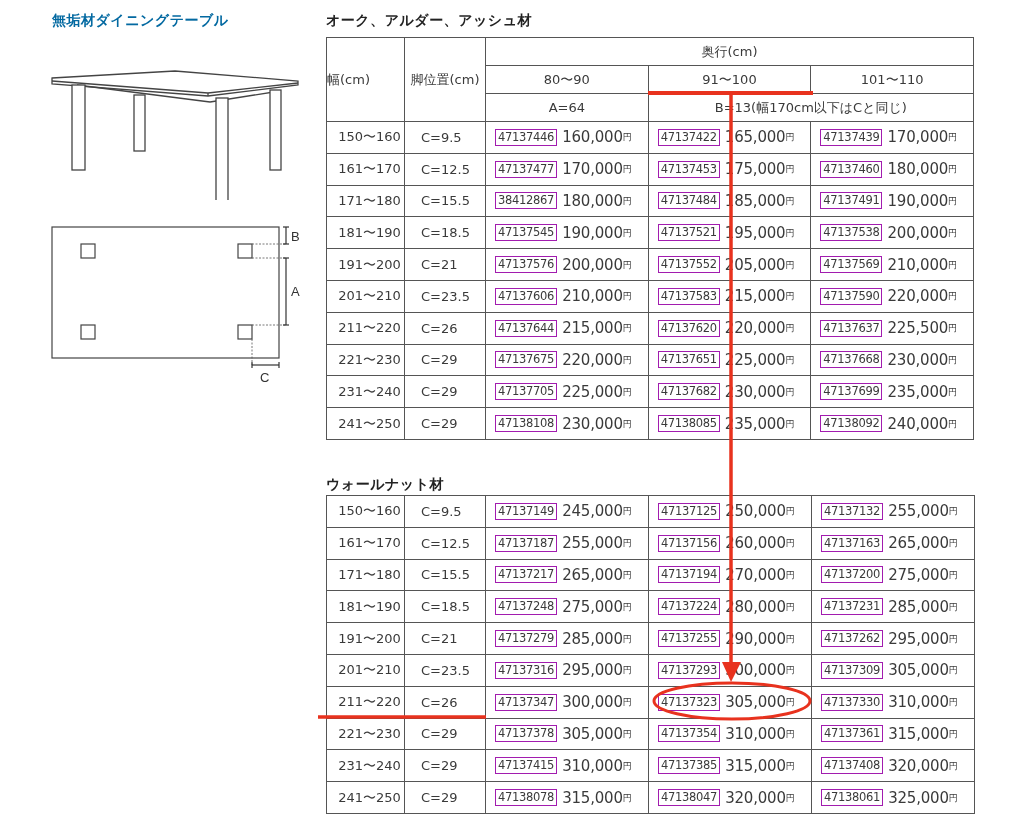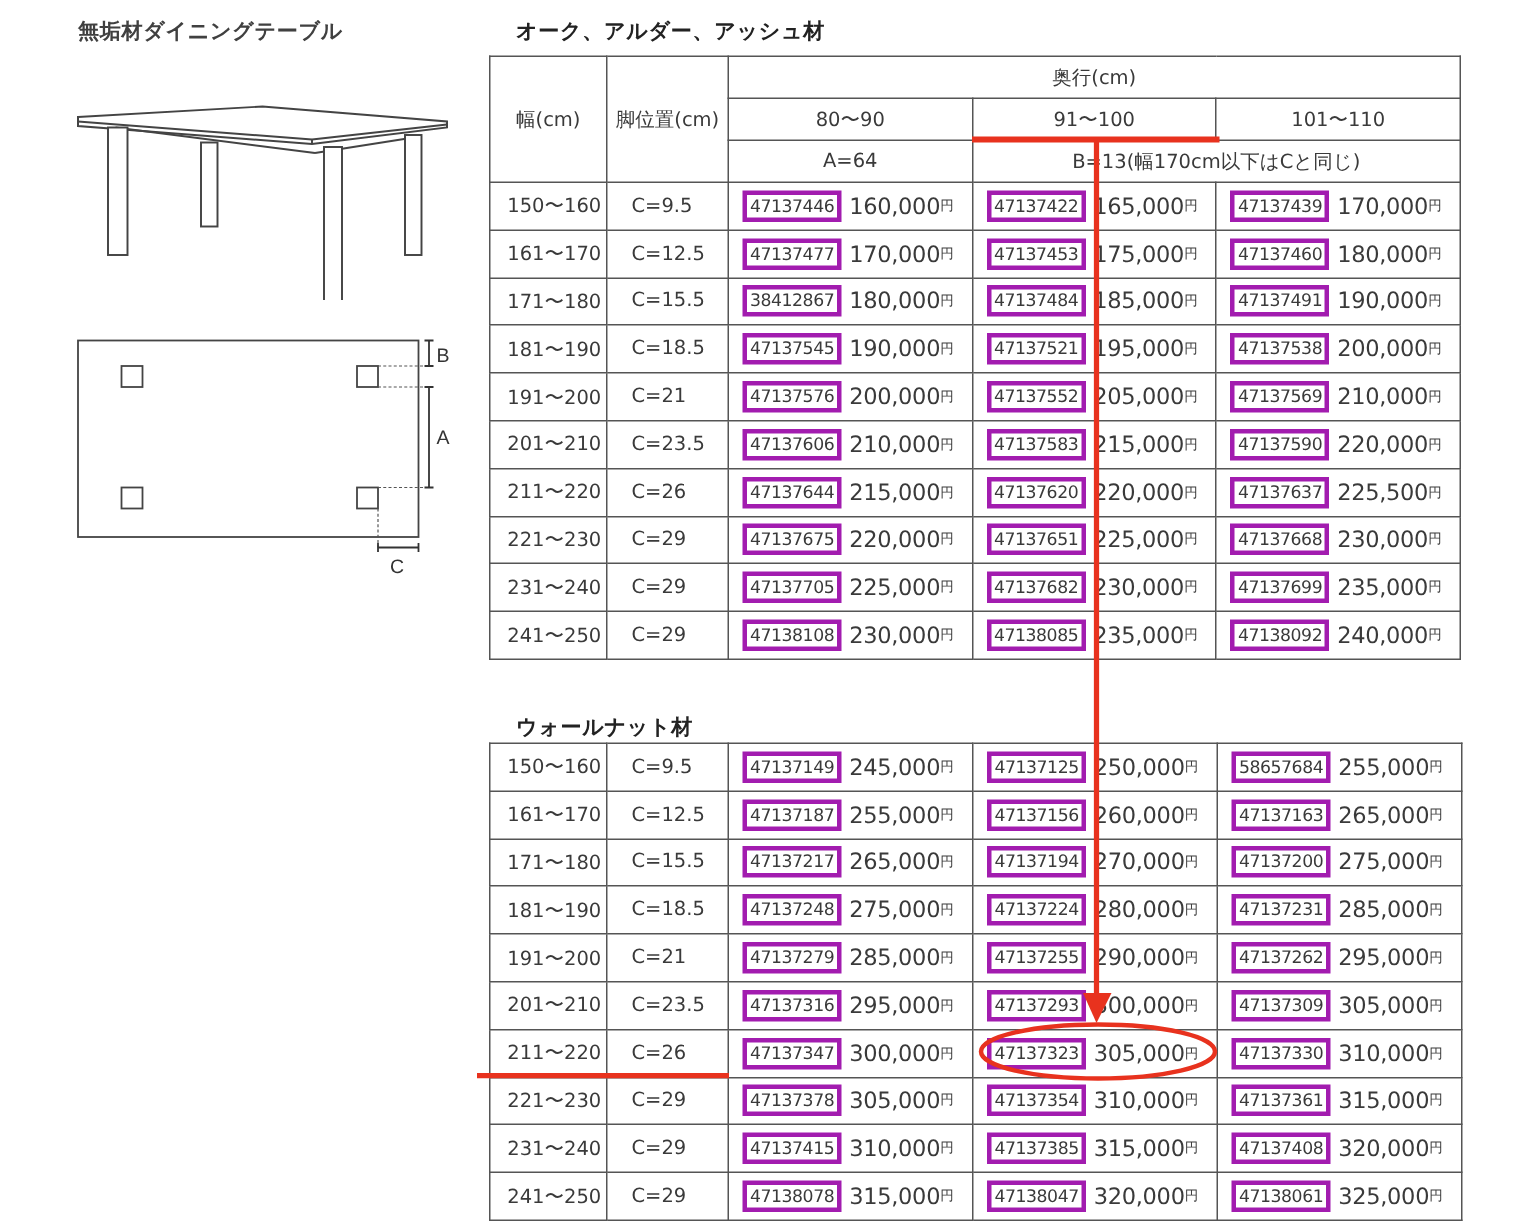--- a/index.html
+++ b/index.html
@@ -1,30 +1,30 @@
 <!DOCTYPE html>
 <html><head>
 <meta charset="utf-8">
 <style>
   * { box-sizing: border-box; margin: 0; padding: 0; }
   html, body { width: 1024px; height: 821px; background: #ffffff; overflow: hidden; }
   body { position: relative; font-family: "DejaVu Sans", "Liberation Sans", sans-serif; color: #333333; }
 
-  .left-title { position: absolute; left: 52px; top: 12px; font-size: 14px; font-weight: bold; color: #404040; letter-spacing: 0.5px; }
+  .left-title { position: absolute; left: 52px; top: 12px; font-size: 14px; font-weight: bold; color: #0369a1; letter-spacing: 0.5px; }
   .table-illus { position: absolute; left: 50px; top: 65px; width: 260px; height: 135px; }
   .plan-illus { position: absolute; left: 50px; top: 220px; width: 260px; height: 175px; }
 
-  .section-title { position: absolute; left: 326px; font-size: 14px; font-weight: bold; color: #222; letter-spacing: 0.5px; margin-left: 18px; }
+  .section-title { position: absolute; left: 326px; font-size: 14px; font-weight: bold; color: #222; letter-spacing: 0.5px; }
 
   table.price { position: absolute; left: 326px; width: 648px; border-collapse: collapse; table-layout: fixed; }
   table.price td { border: 1px solid #555; font-size: 13px; color: #3a3a3a; text-align: center; vertical-align: middle; white-space: nowrap; padding: 0; }
   table.price td.w { width: 78px; text-align: center; padding-left: 8px; }
   table.price td.c { width: 81px; text-align: left; padding-left: 16px; }
   table.price td.p { width: 163px; text-align: left; padding-left: 9px; }
-  .code { display: inline-block; border: 3px solid #a21caf; font-size: 11.5px; padding: 0 2px; line-height: 15px; margin-right: 5px; letter-spacing: -0.3px; vertical-align: middle; }
+  .code { display: inline-block; border: 1px solid #a21caf; font-size: 11.5px; padding: 0 2px; line-height: 15px; margin-right: 5px; letter-spacing: -0.3px; vertical-align: middle; }
   .amt { font-size: 15px; vertical-align: middle; letter-spacing: -0.2px; }
   .yen { font-size: 9px; vertical-align: middle; }
   .hdr td { height: 28px; font-size: 12.5px; }
 
   .overlay { position: absolute; left: 0; top: 0; width: 1024px; height: 821px; pointer-events: none; }
 </style>
 </head>
 <body>
 
 <div class="left-title">無垢材ダイニングテーブル</div>
@@ -72,21 +72,21 @@
   <text x="241" y="21" font-size="13" fill="#333" font-family="Liberation Sans, sans-serif">B</text>
   <text x="241" y="76" font-size="13" fill="#333" font-family="Liberation Sans, sans-serif">A</text>
   <text x="210" y="162" font-size="13" fill="#333" font-family="Liberation Sans, sans-serif">C</text>
 </svg>
 
 <div class="section-title" style="top:12px;">オーク、アルダー、アッシュ材</div>
 
 <table class="price" style="top:37px;">
   <tbody>
     <tr class="hdr">
-      <td rowspan="3" class="w" style="text-align:center;padding:0;">幅(cm)</td>
+      <td rowspan="3" class="w" style="text-align:left;padding:0;">幅(cm)</td>
       <td rowspan="3" class="c" style="text-align:center;padding:0;">脚位置(cm)</td>
       <td colspan="3">奥行(cm)</td>
     </tr>
     <tr class="hdr">
       <td style="width:163px">80〜90</td>
       <td style="width:163px">91〜100</td>
       <td style="width:163px">101〜110</td>
     </tr>
     <tr class="hdr">
       <td>A=64</td>
@@ -169,21 +169,21 @@
 
 <div class="section-title" style="top:476px;">ウォールナット材</div>
 
 <table class="price" style="top:495px;">
   <tbody id="tbody-1">
       <tr style="height: 31.8px;">
         <td class="w">150〜160</td>
         <td class="c">C=9.5</td>
         <td class="p"><span class="code">47137149</span><span class="amt">245,000</span><span class="yen">円</span></td>
         <td class="p"><span class="code">47137125</span><span class="amt">250,000</span><span class="yen">円</span></td>
-        <td class="p"><span class="code">58657684</span><span class="amt">255,000</span><span class="yen">円</span></td>
+        <td class="p"><span class="code">47137132</span><span class="amt">255,000</span><span class="yen">円</span></td>
       </tr>
       <tr style="height: 31.8px;">
         <td class="w">161〜170</td>
         <td class="c">C=12.5</td>
         <td class="p"><span class="code">47137187</span><span class="amt">255,000</span><span class="yen">円</span></td>
         <td class="p"><span class="code">47137156</span><span class="amt">260,000</span><span class="yen">円</span></td>
         <td class="p"><span class="code">47137163</span><span class="amt">265,000</span><span class="yen">円</span></td>
       </tr>
       <tr style="height: 31.8px;">
         <td class="w">171〜180</td>

